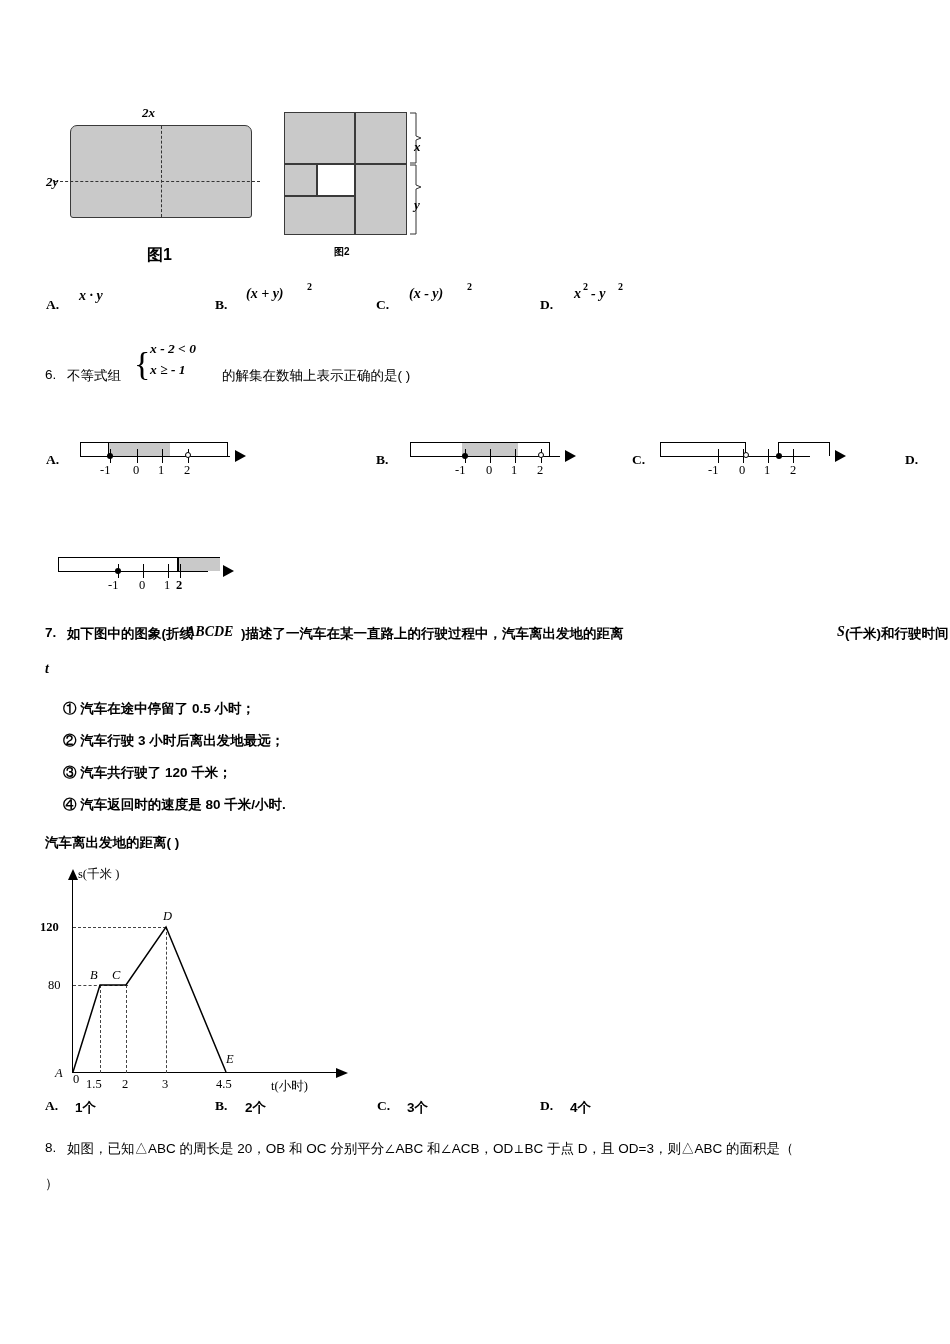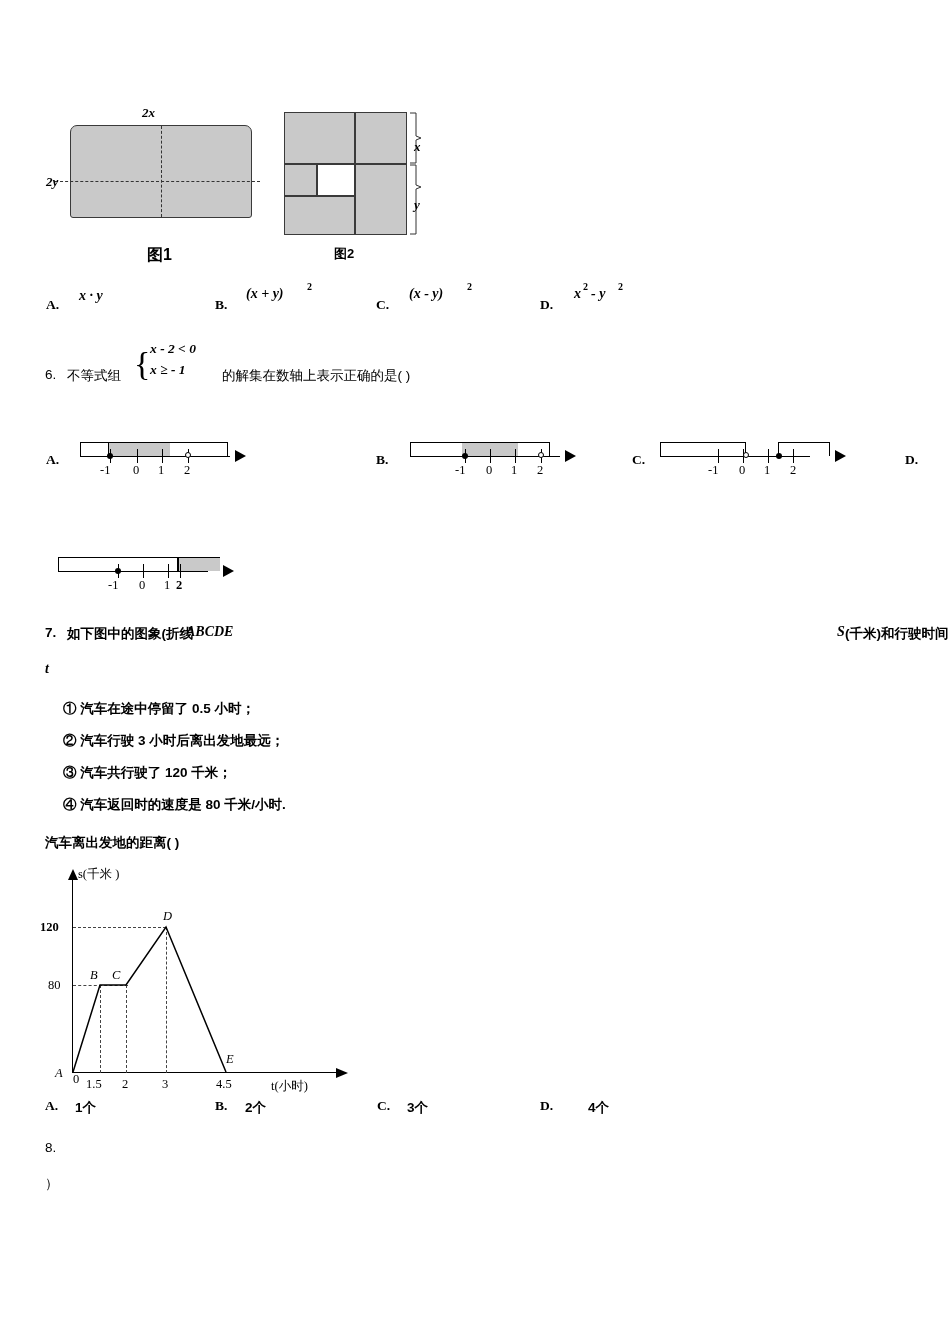--- a/index.html
+++ b/index.html
@@ -78,21 +78,21 @@
 
     <div class="f2box" style="left:284px;top:196px;width:71px;height:39px;"></div>
 
     <svg style="position:absolute;left:408px;top:112px;" width="18" height="124">
       <path d="M2,1 L8,1 L8,24 L13,26 L8,28 L8,51 L2,51" stroke="#333" fill="none" stroke-width="1"></path>
       <path d="M2,53 L8,53 L8,73 L13,75 L8,77 L8,122 L2,122" stroke="#333" fill="none" stroke-width="1"></path>
     </svg>
     <div class="txt it serif" style="left:414px;top:139px;font-size:13px;">x</div>
     <div class="txt it serif" style="left:414px;top:197px;font-size:13px;">y</div>
 
-    <div class="txt" style="left:334px;top:245px;font-size:13px;">图2</div>
+    <div class="txt" style="left:334px;top:245px;font-size:10px;">图2</div>
   </div>
 
   <div class="opt-letter" style="left:46px;top:297px;">A.</div>
   <div class="txt serif it" style="left:79px;top:288px;font-size:14px;">x · y</div>
 
   <div class="opt-letter" style="left:215px;top:297px;">B.</div>
   <div class="txt serif it" style="left:246px;top:286px;font-size:14px;">(x + y)</div>
   <div class="txt serif" style="left:307px;top:281px;font-size:10px;">2</div>
 
   <div class="opt-letter" style="left:376px;top:297px;">C.</div>
@@ -184,20 +184,21 @@
     <div class="dot" style="left:57px;"></div>
     <div class="nlab" style="left:50px;">-1</div>
     <div class="nlab" style="left:81px;">0</div>
     <div class="nlab" style="left:106px;">1</div>
     <div class="nlab b" style="left:118px;">2</div>
   </div>
 
   <div class="qtext b" style="left:45px;top:625px;">7.</div>
   <div class="qtext b" style="left:67px;top:625px;">如下图中的图象(折线 </div>
   <div class="qtext b it serif" style="left:186px;top:624px;font-size:14px;">ABCDE</div>
+  <div class="qtext b" style="left:241px;top:625px;">)描述了一汽车在某一直路上的行驶过程中，汽车离出发地的距离 </div>
   <div class="qtext b it serif" style="left:837px;top:624px;font-size:14px;">S</div>
   <div class="qtext b" style="left:845px;top:625px;">(千米)和行驶时间</div>
 
   <div class="qtext b it serif" style="left:45px;top:661px;font-size:14px;">t</div>
 
   <div class="qtext b" style="left:63px;top:700px;">① 汽车在途中停留了 0.5 小时；</div>
   <div class="qtext b" style="left:63px;top:732px;">② 汽车行驶 3 小时后离出发地最远；</div>
   <div class="qtext b" style="left:63px;top:764px;">③ 汽车共行驶了 120 千米；</div>
   <div class="qtext b" style="left:63px;top:796px;">④ 汽车返回时的速度是 80 千米/小时.</div>
   <div class="qtext b" style="left:45px;top:834px;">汽车离出发地的距离(       )</div>
@@ -247,18 +248,19 @@
   <div class="opt-letter" style="left:45px;top:1098px;">A.</div>
   <div class="qtext b" style="left:75px;top:1099px;">1个</div>
 
   <div class="opt-letter" style="left:215px;top:1098px;">B.</div>
   <div class="qtext b" style="left:245px;top:1099px;">2个</div>
 
   <div class="opt-letter" style="left:377px;top:1098px;">C.</div>
   <div class="qtext b" style="left:407px;top:1099px;">3个</div>
 
   <div class="opt-letter" style="left:540px;top:1098px;">D.</div>
-  <div class="qtext b" style="left:588px;top:1099px;">4个</div>
+  <div class="qtext b" style="left:570px;top:1099px;">4个</div>
 
   <div class="qtext" style="left:45px;top:1140px;">8.</div>
+  <div class="qtext" style="left:67px;top:1140px;">如图，已知△ABC 的周长是 20，OB 和 OC 分别平分∠ABC 和∠ACB，OD⊥BC 于点 D，且 OD=3，则△ABC 的面积是（</div>
   <div class="qtext" style="left:45px;top:1175px;">）</div>
 
 </div>
 
 </body></html>

